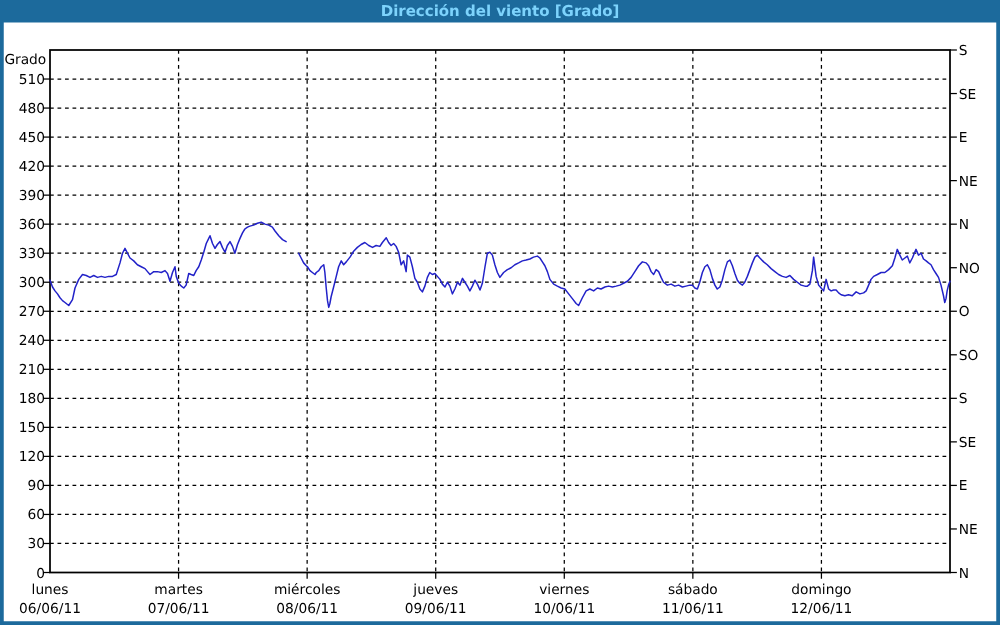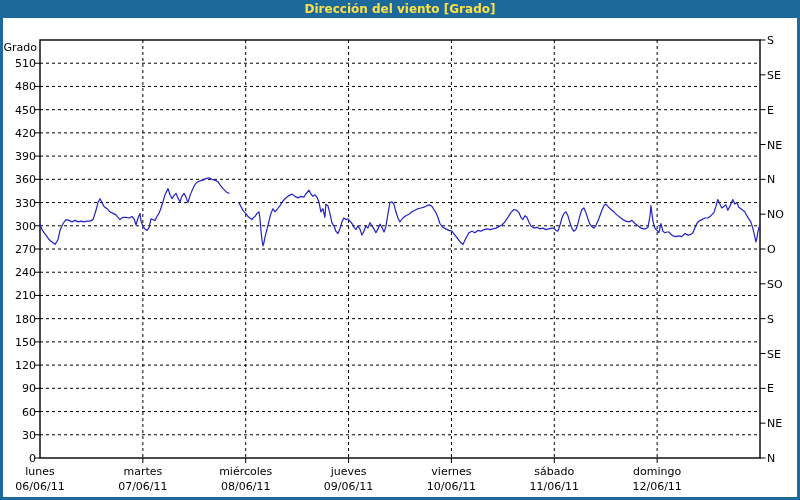--- a/index.html
+++ b/index.html
@@ -8,21 +8,21 @@
     position:relative;width:800px;height:500px;
     background:#1c6a9c;
     font-family:"DejaVu Sans","Liberation Sans",sans-serif;
     overflow:hidden;
   }
   .titlebar{
     position:absolute;top:0;left:0;right:0;height:18px;
     display:flex;align-items:center;justify-content:center;
   }
   .titlebar span{
-    color:#fde047;font-size:12px;font-weight:bold;line-height:18px;
+    color:#7dd3fc;font-size:12px;font-weight:bold;line-height:18px;
   }
   .content{
     position:absolute;top:18px;left:3px;right:3px;bottom:3px;
     background:#ffffff;
   }
   svg#chart{position:absolute;top:0;left:0;}
   svg text{
     font-family:"DejaVu Sans","Liberation Sans",sans-serif;
     fill:#000000;
   }

